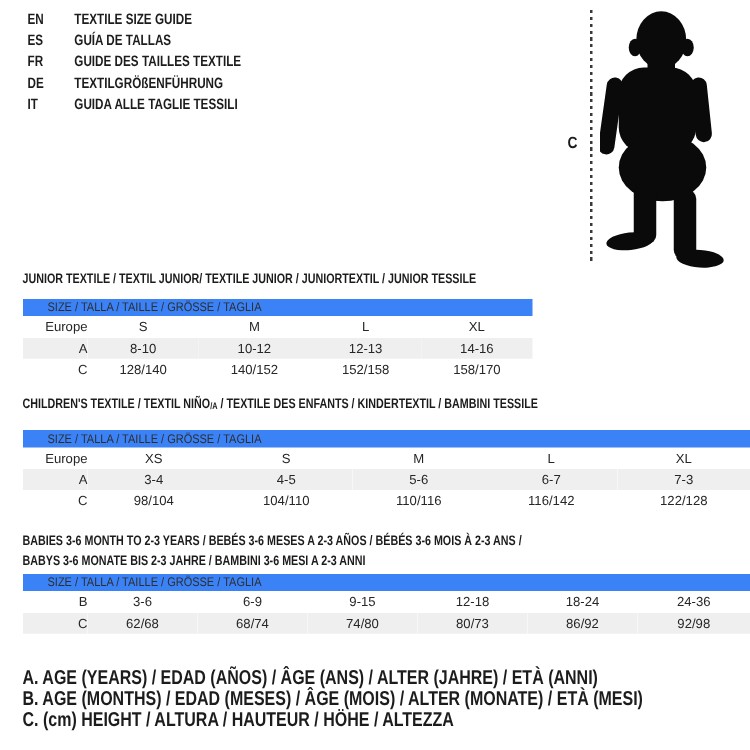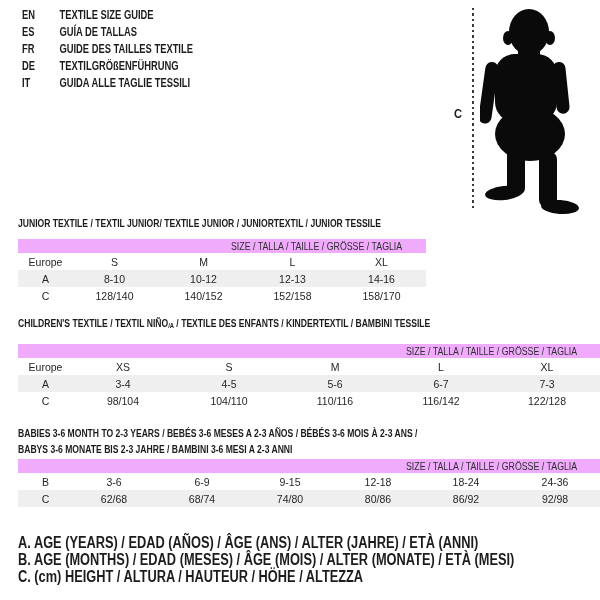--- a/index.html
+++ b/index.html
@@ -26,22 +26,22 @@
   
   .sec-title { position:absolute; font-weight:bold; font-size:11px; white-space:nowrap;
     transform:scaleX(0.78); transform-origin:0 0; color:#1b1b1b; }
   .sec-title .line { display:block; line-height:16px; }
   .sub { font-size:7.5px; vertical-align:-1px; }
 
   
   table.size-table { position:absolute; border-collapse:collapse; table-layout:fixed; }
   table.size-table td { font-size:10.5px; color:#262626; text-align:center; height:17px;
     padding:0; vertical-align:middle; overflow:hidden; }
-  table.size-table td.lbl { text-align:center; padding-left:3px; }
-  tr.bar td { background:#f0abfc; height:14px; text-align:right; padding-left:20px; }
+  table.size-table td.lbl { text-align:right; padding-left:3px; }
+  tr.bar td { background:#3b82f6; height:14px; text-align:left; padding-left:20px; }
   tr.bar .bar-text { display:inline-block; transform:scaleX(0.88); transform-origin:0 50%;
     white-space:nowrap; font-size:10px; color:#2e2e2e; }
   tr.alt td { background:#efefef; }
 
   
   .notes { position:absolute; left:18px; top:534px; }
   .note-line { height:17px; line-height:17px; font-weight:bold; font-size:16px; }
   .note-line .cond { transform:scaleX(0.8); transform-origin:0 50%; }
 </style>
 </head>
@@ -189,21 +189,21 @@
       <td>9-15</td>
       <td>12-18</td>
       <td>18-24</td>
       <td>24-36</td>
     </tr>
     <tr class="alt">
       <td class="lbl">C</td>
       <td>62/68</td>
       <td>68/74</td>
       <td>74/80</td>
-      <td>80/86</td>
+      <td>80/73</td>
       <td>86/92</td>
       <td>92/98</td>
     </tr>
   </tbody>
     </table>
 
   <div class="notes">
     <div class="note-line"><span class="cond">A. AGE (YEARS) / EDAD (AÑOS) / ÂGE (ANS) / ALTER (JAHRE) / ETÀ (ANNI)</span></div>
     <div class="note-line"><span class="cond">B. AGE (MONTHS) / EDAD (MESES) / ÂGE (MOIS) / ALTER (MONATE) / ETÀ (MESI)</span></div>
     <div class="note-line"><span class="cond">C. (cm) HEIGHT / ALTURA / HAUTEUR / HÖHE / ALTEZZA</span></div>

